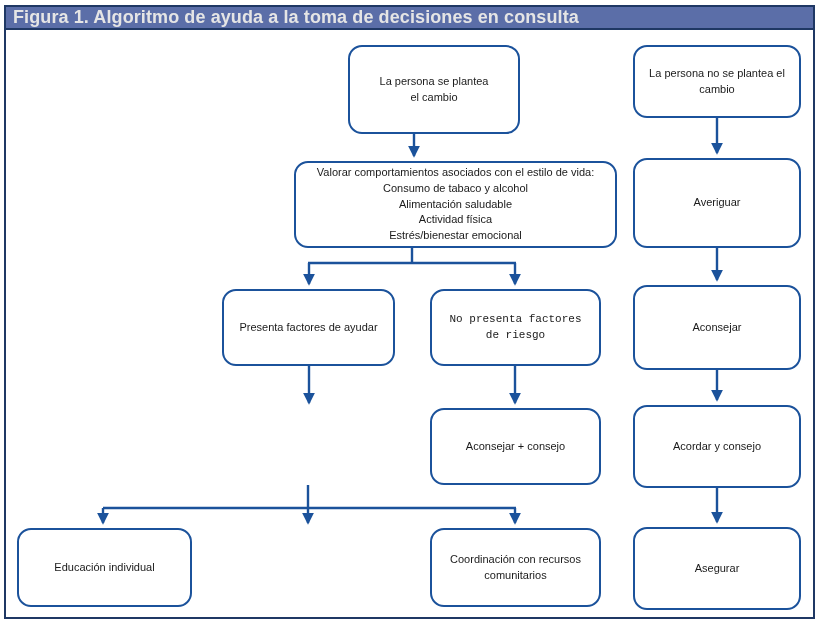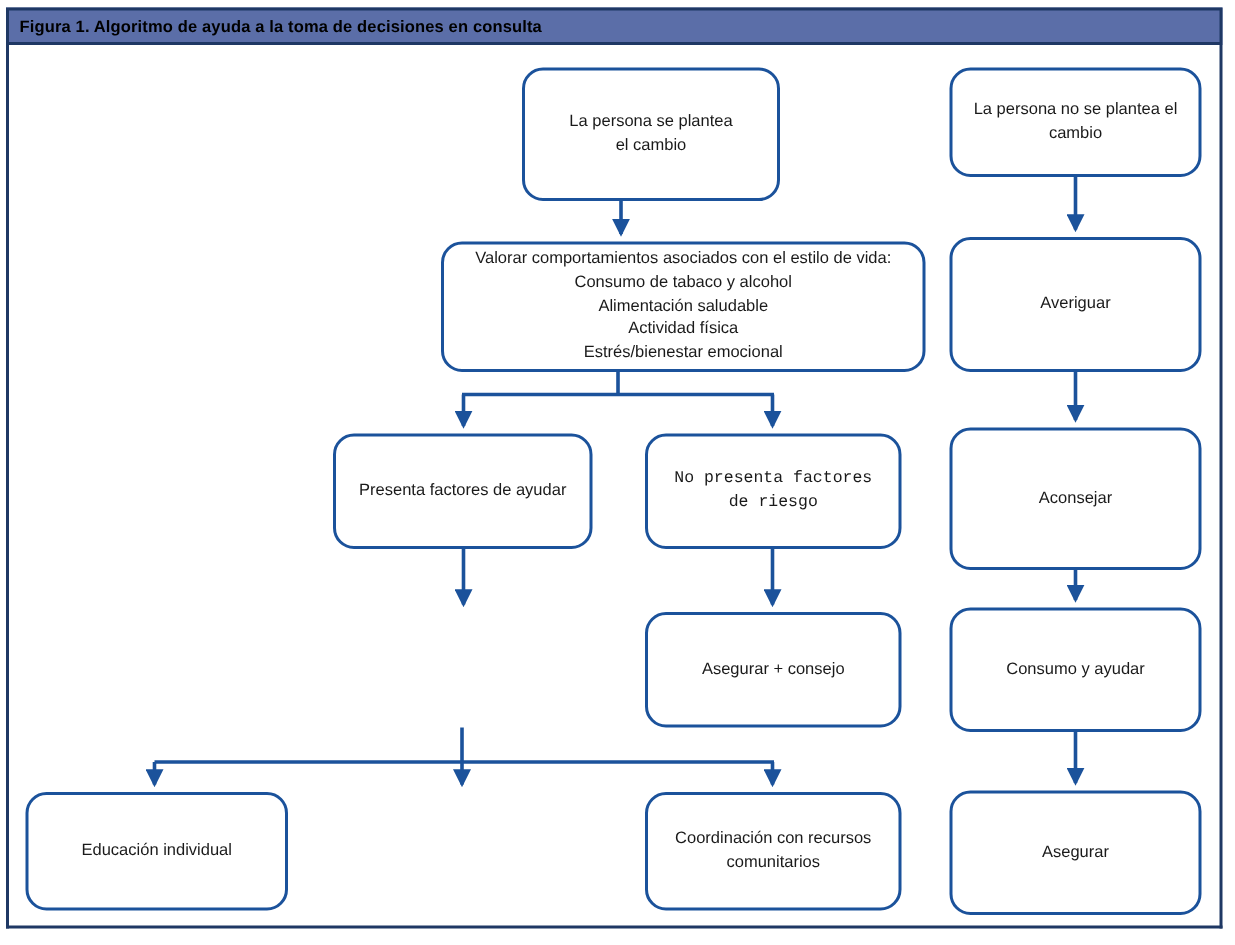--- a/index.html
+++ b/index.html
@@ -22,22 +22,22 @@
     width: 811px;
     height: 25px;
     background: #5b6ea8;
     border: 2px solid #1f3864;
     display: flex;
     align-items: center;
     box-sizing: border-box;
     padding-left: 7px;
   }
   .title-bar .title-text {
-    color: #000000;
-    font-size: 11px;
+    color: #e5e5e5;
+    font-size: 18px;
     font-weight: bold;
     letter-spacing: 0.1px;
     white-space: nowrap;
   }
   .frame {
     position: absolute;
     left: 4px;
     top: 30px;
     width: 811px;
     height: 589px;
@@ -122,23 +122,23 @@
 
   <div class="node" style="left:250px; top:161px; width:323px; height:87px;margin-left:44px;">Valorar comportamientos asociados con el estilo de vida:
 Consumo de tabaco y alcohol
 Alimentación saludable
 Actividad física
 Estrés/bienestar emocional</div>
   <div class="node" style="left:633px; top:158px; width:168px; height:90px;">Averiguar</div>
 
   <div class="node" style="left:222px; top:289px; width:173px; height:77px;">Presenta factores de ayudar</div>
   <div class="node" style="left:430px; top:289px; width:171px; height:77px;font-family:Liberation Mono, monospace;">No presenta factores de riesgo</div>
-  <div class="node" style="left:633px; top:285px; width:168px; height:95px;">Aconsejar</div>
+  <div class="node" style="left:633px; top:285px; width:168px; height:85px;">Aconsejar</div>
 
-  <div class="node" style="left:430px; top:408px; width:171px; height:77px;">Asegurar + consejo</div>
-  <div class="node" style="left:633px; top:405px; width:168px; height:83px;">Consumo y ayudar</div>
+  <div class="node" style="left:430px; top:408px; width:171px; height:77px;">Aconsejar + consejo</div>
+  <div class="node" style="left:633px; top:405px; width:168px; height:83px;">Acordar y consejo</div>
 
   <div class="node" style="left:17px;  top:528px; width:175px; height:79px;">Educación individual</div>
   <div class="node" style="left:430px; top:528px; width:171px; height:79px;">Coordinación con recursos
 comunitarios</div>
   <div class="node" style="left:633px; top:527px; width:168px; height:83px;">Asegurar</div>
 
 </div>
 
 </body></html>

